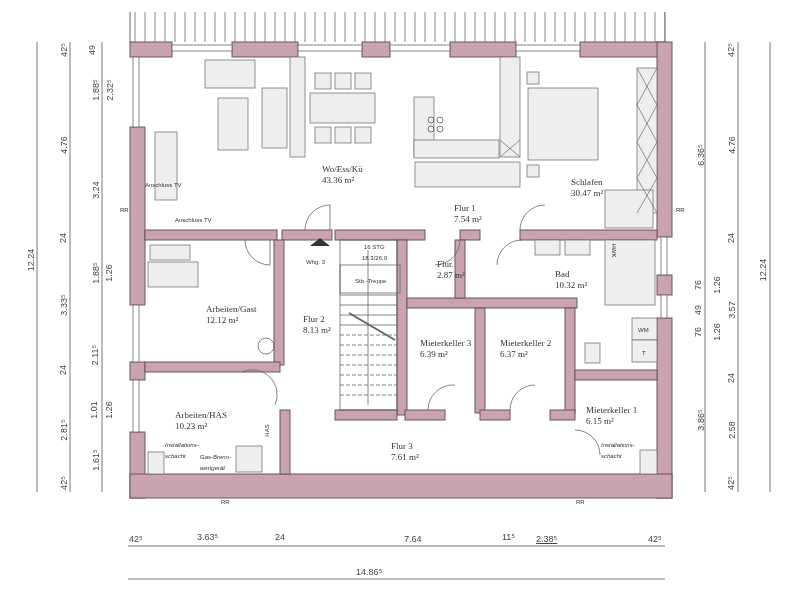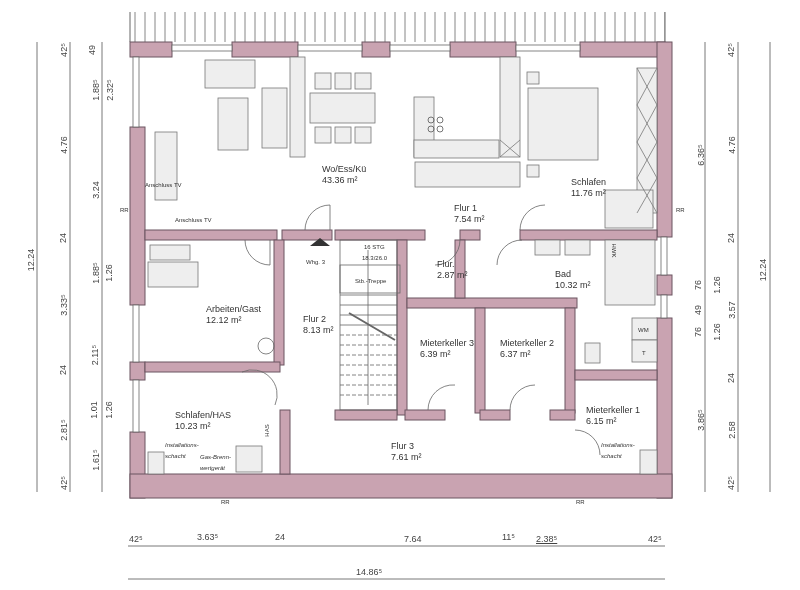--- a/index.html
+++ b/index.html
@@ -1,19 +1,19 @@
 <!DOCTYPE html>
 <html><head>
 <meta charset="utf-8">
 <style>
   html,body{margin:0;padding:0;background:#fff;}
   body{width:800px;height:590px;position:relative;overflow:hidden;font-family:"Liberation Sans",sans-serif;color:#333;}
   svg{position:absolute;left:0;top:0;}
   .lbl{position:absolute;font-size:9px;line-height:11px;color:#333;white-space:nowrap;}
-  .room .n,.room .a{display:block;}
+  .room .n,.room .a{display:block;font-family:Liberation Serif, serif;}
   .dim{position:absolute;font-size:9px;color:#444;white-space:nowrap;}
   .vdim{transform:rotate(-90deg);transform-origin:center center;}
   .small{font-size:6px;}
   .ital{font-style:italic;font-size:6px;}
 </style>
 </head>
 <body>
 
 <svg width="800" height="590" viewBox="0 0 800 590">
   <defs>
@@ -163,21 +163,21 @@
     <circle cx="266" cy="346" r="8"></circle>
   </g>
 </svg>
 
 <div class="lbl room" style="left:322px;top:164px;">
   <span class="n">Wo/Ess/Kü</span>
   <span class="a">43.36 m²</span>
 </div>
 <div class="lbl room" style="left:571px;top:177px;">
   <span class="n">Schlafen</span>
-  <span class="a">11.76 m²</span>
+  <span class="a">30.47 m²</span>
 </div>
 <div class="lbl room" style="left:454px;top:203px;">
   <span class="n">Flur 1</span>
   <span class="a">7.54 m²</span>
 </div>
 <div class="lbl room" style="left:206px;top:304px;">
   <span class="n">Arbeiten/Gast</span>
   <span class="a">12.12 m²</span>
 </div>
 <div class="lbl room" style="left:303px;top:314px;">
@@ -194,21 +194,21 @@
 </div>
 <div class="lbl room" style="left:420px;top:338px;">
   <span class="n">Mieterkeller 3</span>
   <span class="a">6.39 m²</span>
 </div>
 <div class="lbl room" style="left:500px;top:338px;">
   <span class="n">Mieterkeller 2</span>
   <span class="a">6.37 m²</span>
 </div>
 <div class="lbl room" style="left:175px;top:410px;">
-  <span class="n">Schlafen/HAS</span>
+  <span class="n">Arbeiten/HAS</span>
   <span class="a">10.23 m²</span>
 </div>
 <div class="lbl room" style="left:391px;top:441px;">
   <span class="n">Flur 3</span>
   <span class="a">7.61 m²</span>
 </div>
 <div class="lbl room" style="left:586px;top:405px;">
   <span class="n">Mieterkeller 1</span>
   <span class="a">6.15 m²</span>
 </div>

